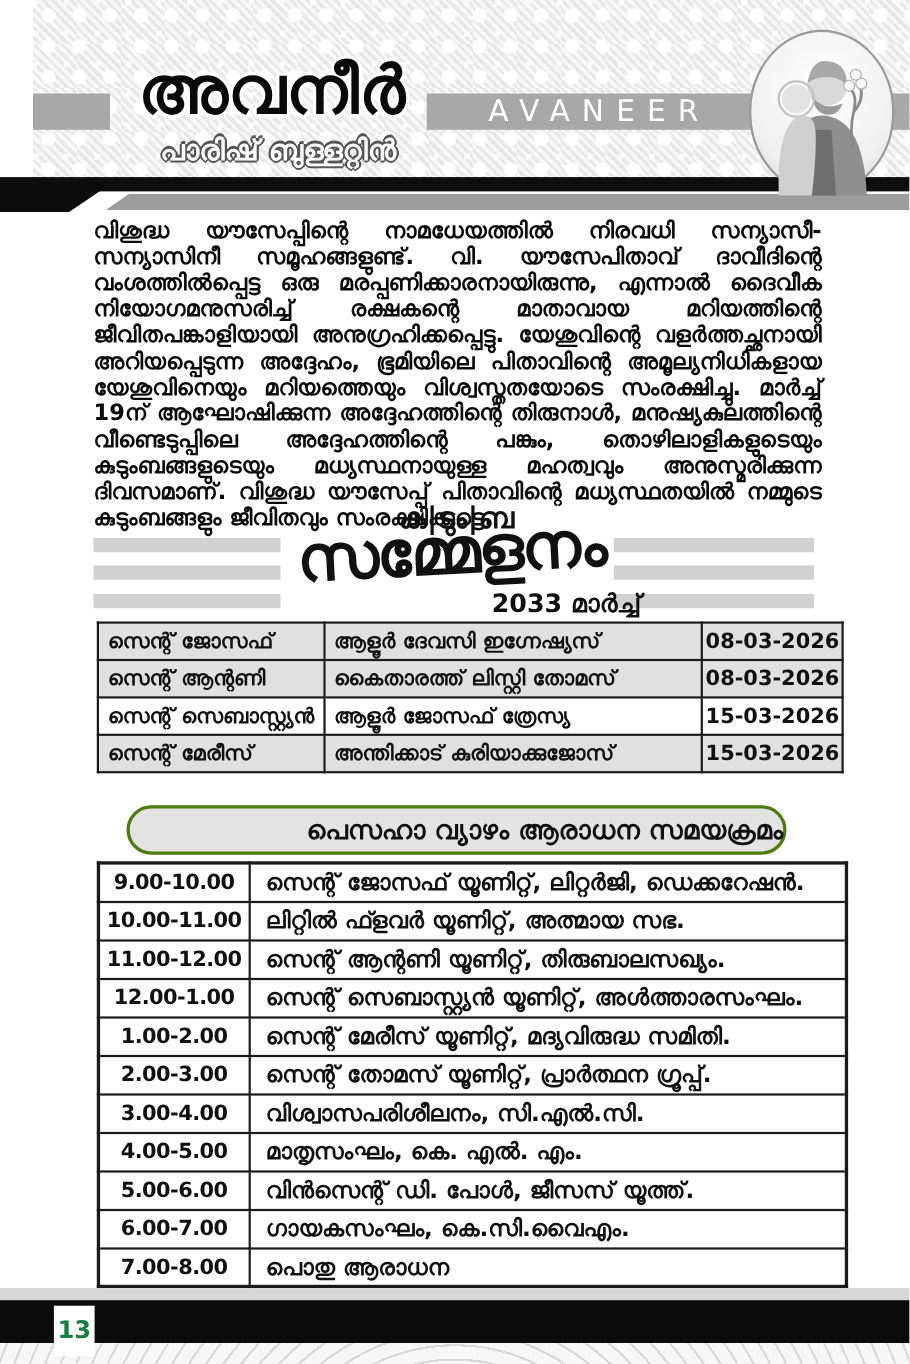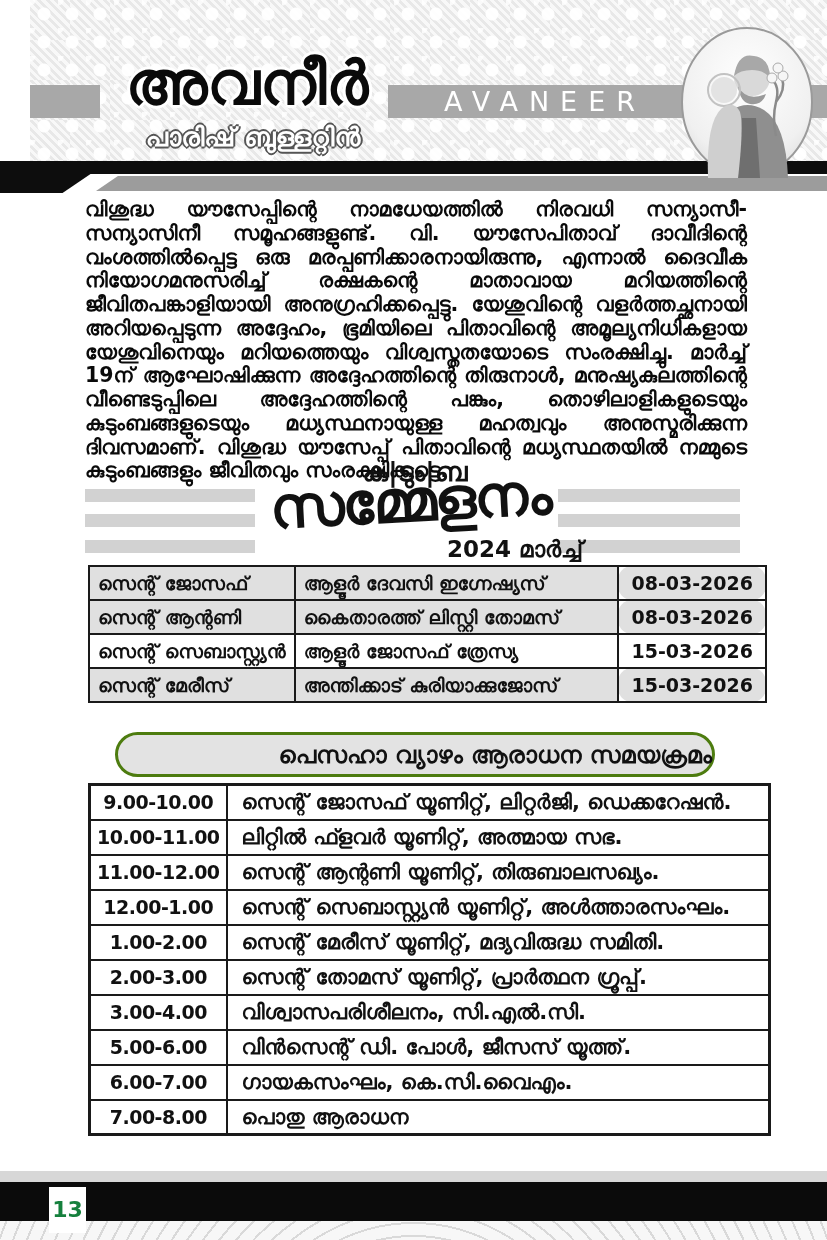--- a/index.html
+++ b/index.html
@@ -69,21 +69,21 @@
   .logo-line3{position:absolute;left:425px;top:536px;width:180px;text-align:center;
     font-size:23px;font-weight:bold;white-space:nowrap;z-index:2;}
 
   
   table{border-collapse:collapse;}
   .units-table{position:absolute;left:88px;top:565px;width:679px;}
   .units-table td{border:2px solid #1a1a1a;font-weight:bold;font-size:19px;height:34px;padding:1px 8px;white-space:nowrap;overflow:hidden;}
   .units-table tr.gray td{background:var(--row-gray);}
   .units-table td.c-unit{width:200px;}
   .units-table td.c-family{width:371px;}
-  .units-table td.c-date{width:104px;padding:1px 12px;border-radius:14px;}
+  .units-table td.c-date{width:104px;padding:1px 2px;}
 
   
   .sched-heading{
     position:absolute;left:115px;top:732px;width:600px;height:45px;
     background:#e3e3e3;border:3px solid #4d7c0f;border-radius:23px;
     font-size:24px;font-weight:bold;text-align:right;line-height:40px;white-space:nowrap;
   }
 
   
   .sched-table{position:absolute;left:88px;top:783px;width:683px;border:3px solid #1a1a1a;}
@@ -151,21 +151,21 @@
   <p class="intro">വിശുദ്ധ യൗസേപ്പിന്റെ നാമധേയത്തിൽ നിരവധി സന്യാസീ-സന്യാസിനീ സമൂഹങ്ങളുണ്ട്. വി. യൗസേപിതാവ് ദാവീദിന്റെ വംശത്തിൽപ്പെട്ട ഒരു മരപ്പണിക്കാരനായിരുന്നു, എന്നാൽ ദൈവീക നിയോഗമനുസരിച്ച് രക്ഷകന്റെ മാതാവായ മറിയത്തിന്റെ ജീവിതപങ്കാളിയായി അനുഗ്രഹിക്കപ്പെട്ടു. യേശുവിന്റെ വളർത്തച്ഛനായി അറിയപ്പെടുന്ന അദ്ദേഹം, ഭൂമിയിലെ പിതാവിന്റെ അമൂല്യനിധികളായ യേശുവിനെയും മറിയത്തെയും വിശ്വസ്തതയോടെ സംരക്ഷിച്ചു. മാർച്ച് 19ന് ആഘോഷിക്കുന്ന അദ്ദേഹത്തിന്റെ തിരുനാൾ, മനുഷ്യകുലത്തിന്റെ വീണ്ടെടുപ്പിലെ അദ്ദേഹത്തിന്റെ പങ്കും, തൊഴിലാളികളുടെയും കുടുംബങ്ങളുടെയും മധ്യസ്ഥനായുള്ള മഹത്വവും അനുസ്മരിക്കുന്ന ദിവസമാണ്. വിശുദ്ധ യൗസേപ്പ് പിതാവിന്റെ മധ്യസ്ഥതയിൽ നമ്മുടെ കുടുംബങ്ങളും ജീവിതവും സംരക്ഷിക്കട്ടെ.</p>
 
   <div class="stripe" style="left:85px;top:489px;width:170px;"></div>
   <div class="stripe" style="left:85px;top:514px;width:170px;"></div>
   <div class="stripe" style="left:85px;top:540px;width:170px;"></div>
   <div class="stripe" style="left:558px;top:489px;width:182px;"></div>
   <div class="stripe" style="left:558px;top:514px;width:182px;"></div>
   <div class="stripe" style="left:558px;top:540px;width:182px;"></div>
   <div class="logo-line1">കു|ടും|ബ</div>
   <div class="logo-line2">സമ്മേളനം</div>
-  <div class="logo-line3">2024 മാർച്ച്</div>
+  <div class="logo-line3">2033 മാർച്ച്</div>
 
   <table class="units-table">
     <tbody>
       <tr class="gray">
         <td class="c-unit">സെന്റ് ജോസഫ്</td>
         <td class="c-family">ആളൂർ ദേവസി ഇഗ്നേഷ്യസ്</td>
         <td class="c-date">08-03-2026</td>
       </tr>
       <tr class="gray">
         <td class="c-unit">സെന്റ് ആന്റണി</td>
@@ -211,20 +211,24 @@
       </tr>
       <tr>
         <td class="c-time">2.00-3.00</td>
         <td class="c-activity">സെന്റ് തോമസ് യൂണിറ്റ്,  പ്രാർത്ഥന ഗ്രൂപ്പ്.</td>
       </tr>
       <tr>
         <td class="c-time">3.00-4.00</td>
         <td class="c-activity">വിശ്വാസപരിശീലനം, സി.എൽ.സി.</td>
       </tr>
       <tr>
+        <td class="c-time">4.00-5.00</td>
+        <td class="c-activity">മാതൃസംഘം, കെ. എൽ. എം.</td>
+      </tr>
+      <tr>
         <td class="c-time">5.00-6.00</td>
         <td class="c-activity">വിൻസെന്റ് ഡി. പോൾ,  ജീസസ് യൂത്ത്.</td>
       </tr>
       <tr>
         <td class="c-time">6.00-7.00</td>
         <td class="c-activity">ഗായകസംഘം, കെ.സി.വൈഎം.</td>
       </tr>
       <tr>
         <td class="c-time">7.00-8.00</td>
         <td class="c-activity">പൊതു ആരാധന</td>

